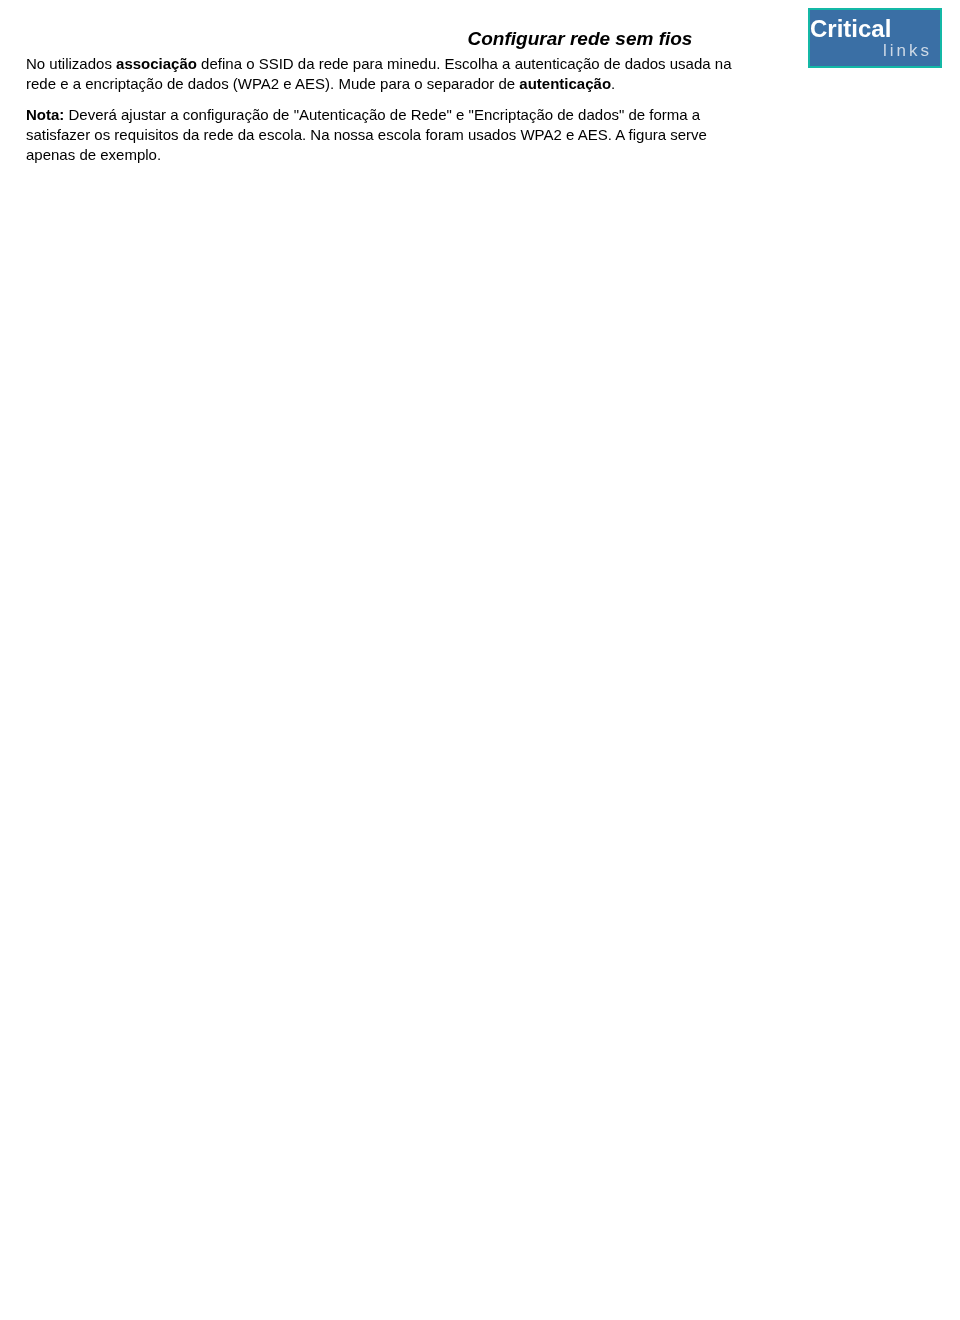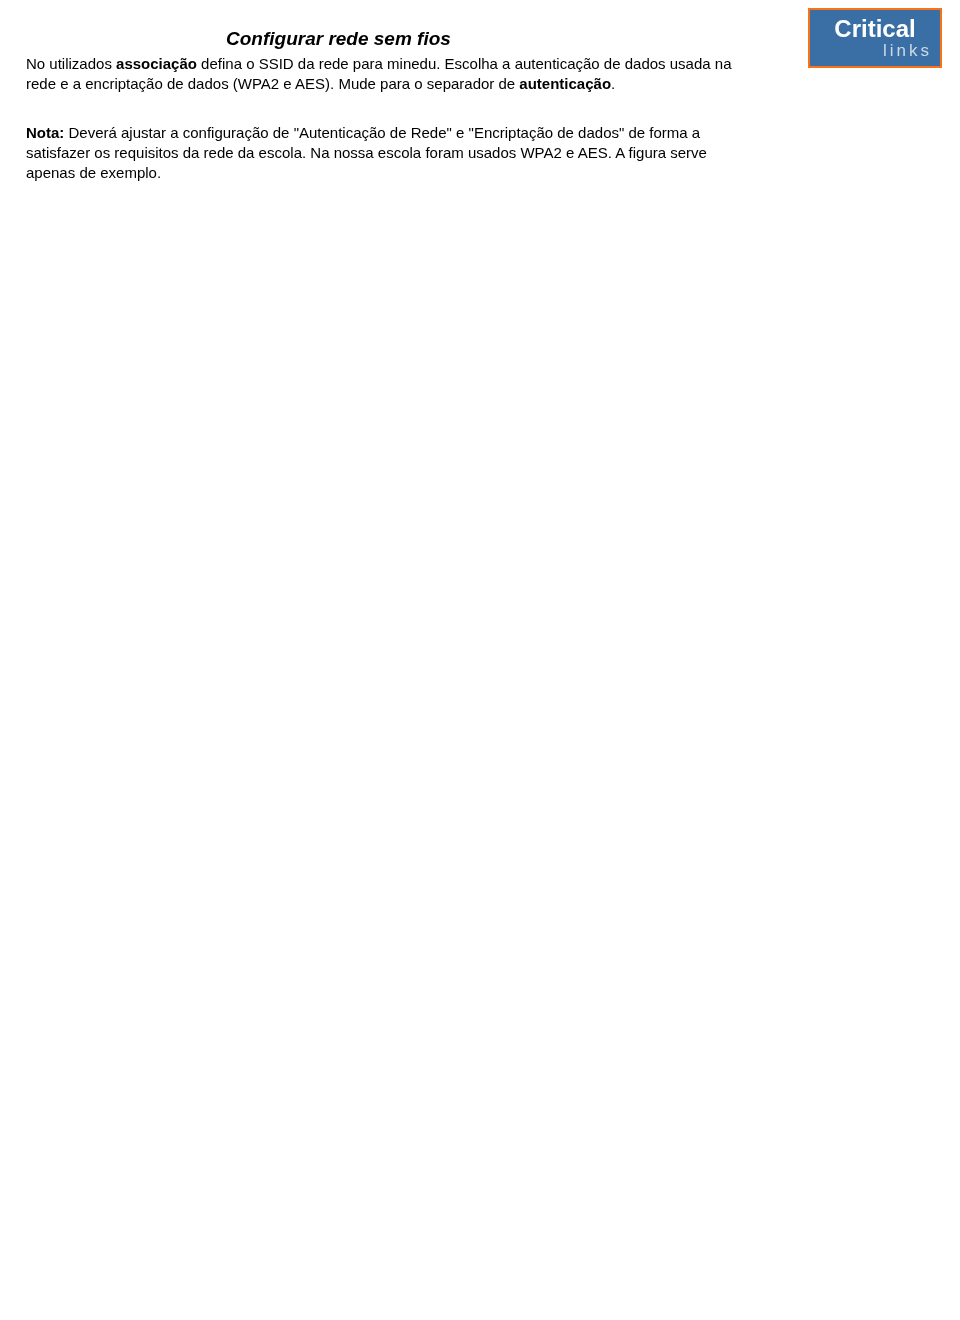--- a/index.html
+++ b/index.html
@@ -1,20 +1,20 @@
 <!DOCTYPE html>
 <html><head>
 <meta charset="utf-8">
 <style>
   body{margin:0;padding:0;font-family:Arial,Helvetica,sans-serif;font-size:15px;color:#000;background:#fff;width:960px}
   .page{padding:20px 26px;position:relative}
-  .title{font-style:italic;font-weight:bold;font-size:19px;text-align:left;margin:8px 0 4px 200px}
+  .title{font-style:italic;font-weight:bold;font-size:19px;text-align:center;margin:8px 0 4px 200px}
   .para{line-height:1.35;margin:0 0 6px 0;max-width:720px}
   .bold{font-weight:bold}
-  .logo{position:absolute;top:8px;right:18px;width:130px;height:56px;background:#3a6fa5;color:#fff;font-weight:bold;font-size:24px;display:flex;flex-direction:column;align-items:center;justify-content:center;border:2px solid #f97316}
+  .logo{position:absolute;top:8px;right:18px;width:130px;height:56px;background:#3a6fa5;color:#fff;font-weight:bold;font-size:24px;display:flex;flex-direction:column;justify-content:center;border:2px solid #14b8a6}
   .logo small{font-size:17px;color:#cdd9e6;align-self:flex-end;margin-right:8px;letter-spacing:3px;font-weight:normal;margin-top:-2px}
   
   .win{border:1px solid #0a3f9f;background:#ece9d8;font-family:Tahoma,Arial,sans-serif;font-size:12px}
   .titlebar{background:linear-gradient(#2563c9,#3f80e0 40%,#1b54b8);color:#fff;height:26px;display:flex;align-items:center;padding:0 4px 0 8px;font-weight:bold;font-size:13px}
   .tbtns{margin-left:auto;display:flex;gap:3px}
   .tbtn{width:20px;height:18px;border-radius:3px;display:flex;align-items:center;justify-content:center;font-weight:bold;font-size:12px;color:#fff}
   .help{background:#4f8ae0;border:1px solid #2a5db0}
   .close{background:#d9452b;border:1px solid #a82c17}
   .tabs{display:flex;padding:6px 8px 0 8px;gap:2px}
   .tab{background:#fdfcfa;border:1px solid #919b9c;border-bottom:none;padding:3px 10px;border-radius:3px 3px 0 0;font-size:12px;color:#333}
@@ -34,21 +34,21 @@
   .chkbox{width:13px;height:13px;border:1px solid #7f9db9;background:#fff;display:inline-flex;align-items:center;justify-content:center;font-size:10px;color:#21a121;flex-shrink:0;margin-top:1px}
   .chkbox.dis{border-color:#c3c0b5;background:#f4f2eb;color:#9a968c}
   .btnrow{display:flex;justify-content:flex-end;gap:6px;padding:8px}
   .btn{min-width:74px;height:22px;border:1px solid #003c74;background:linear-gradient(#fff,#eceade);font-size:12px;border-radius:3px;display:inline-flex;align-items:center;justify-content:center;padding:0 10px}
   .spinner{width:40px;height:19px;border:1px solid #c3c0b5;background:#f4f2eb;color:#999;position:relative;display:flex;align-items:center;padding-left:4px;font-size:12px}
   .spinner .spupdown{position:absolute;right:1px;top:1px;bottom:1px;width:14px;display:flex;flex-direction:column}
   .spinner .spupdown div{flex:1;background:#e8e6dd;border-left:1px solid #c3c0b5;font-size:7px;color:#9a968c;display:flex;align-items:center;justify-content:center}
   .win1{position:absolute;top:265px;right:32px;width:448px}
   .win2{position:absolute;top:935px;right:18px;width:468px}
   .lower-text{position:absolute;top:1030px;left:26px;width:420px;line-height:1.35}
-  .note{margin-top:28px}
+  .note{margin-top:10px}
 </style>
 </head>
 <body>
 
 <div class="page">
   <div class="logo">
     <span>Critical</span>
     <small>links</small>
   </div>
 

